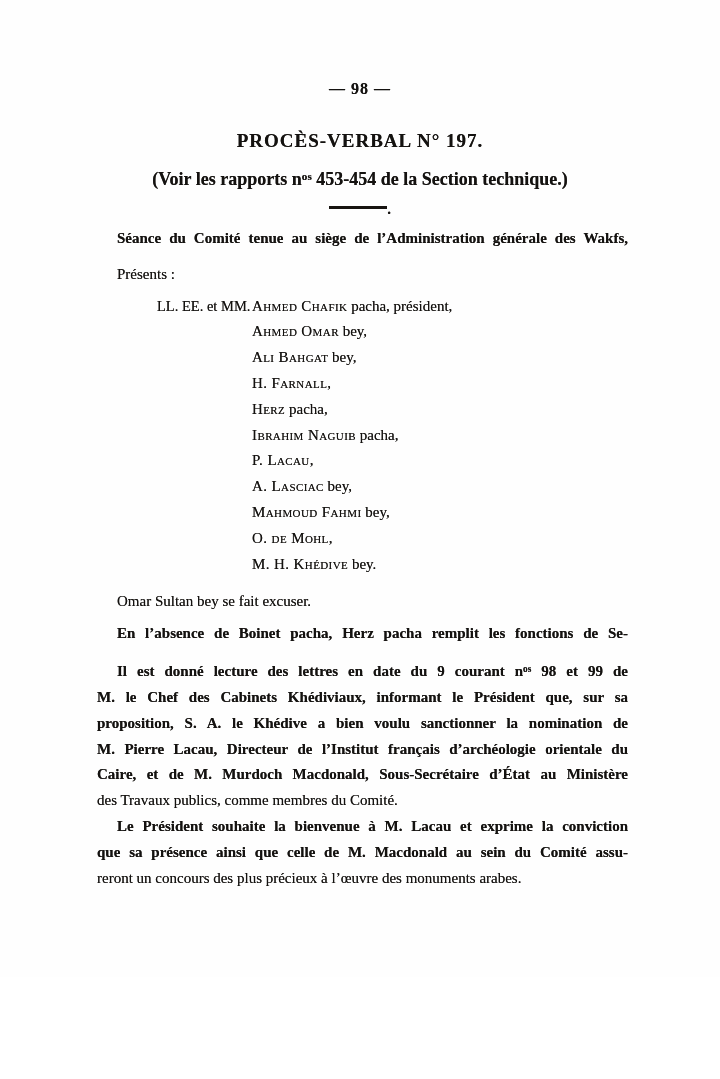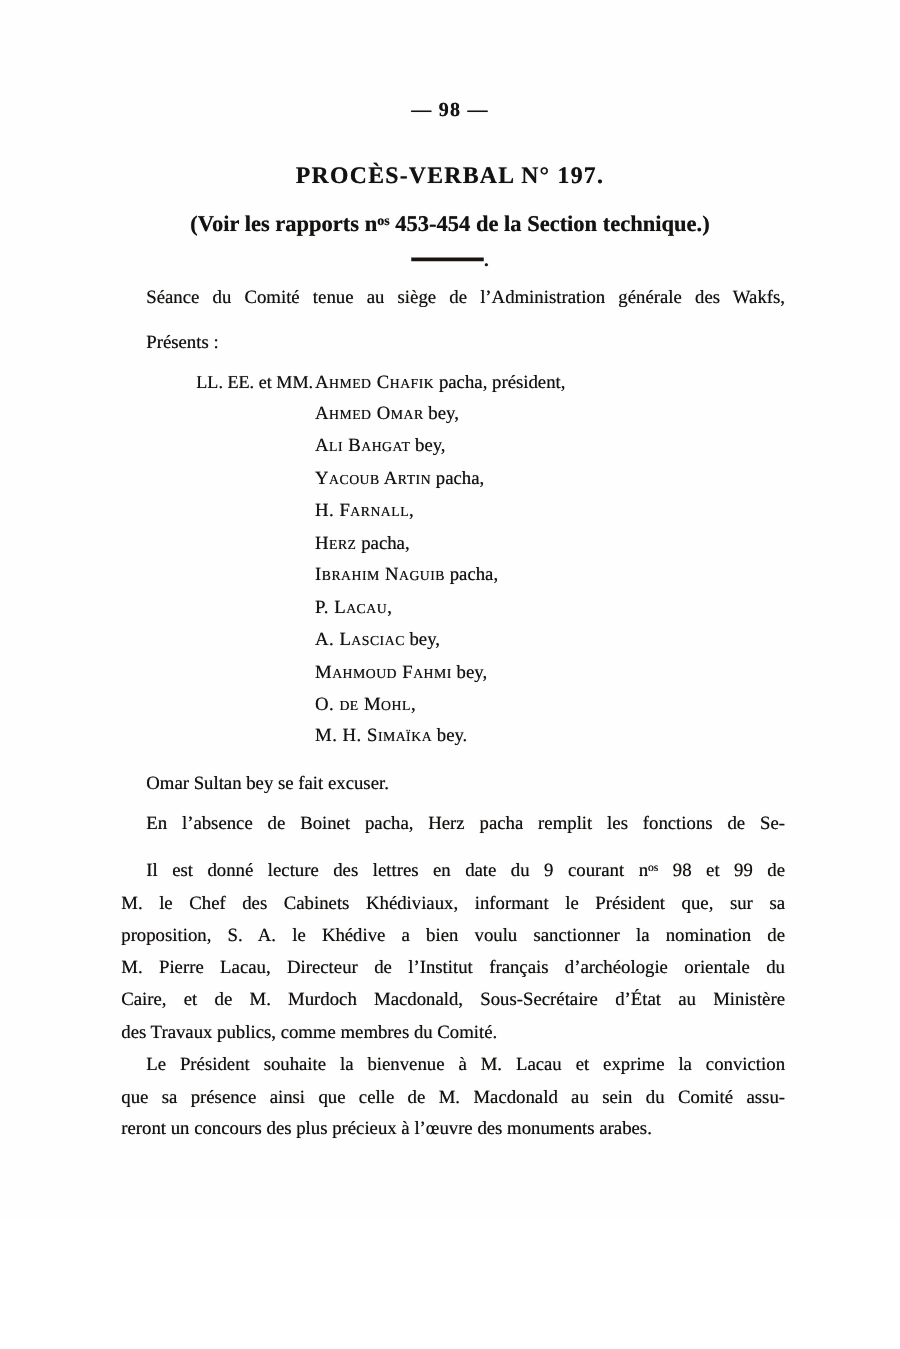--- a/index.html
+++ b/index.html
@@ -24,21 +24,21 @@
   .rule-period { font-size: 15px; font-weight: 700; line-height: 10px; }
 
   .text-block {
     position: absolute;
     top: 226px; left: 97px;
     width: 531px;
     font-size: 15px;
     line-height: 25.8px;
   }
   .line { text-align: left; }
-  .just { text-align: justify; text-align-last: justify; text-justify: inter-word; }
+  .just { text-align: justify; text-align-last: justify; text-justify: inter-word; font-weight: bold; }
   .indent { text-indent: 20px; }
 
   .presents { margin-top: 10px; }
   .attendees { margin-top: 6px; }
   .attendee-row { padding-left: 155px; position: relative; white-space: nowrap; }
   .attendee-prefix { position: absolute; left: 60px; top: 0; font-size: 14.5px; white-space: nowrap; }
   .sc { font-variant: small-caps; letter-spacing: 0.4px; }
 
   .excuse-para { margin-top: 12px; }
   .absence-para { margin-top: 6px; }
@@ -63,29 +63,28 @@
   <div class="text-block">
 
     <div class="line just indent">Séance du Comité tenue au siège de l’Administration générale des Wakfs,</div>
 
     <div class="line indent presents">Présents :</div>
 
     <div class="attendees">
       <div class="attendee-row"><span class="attendee-prefix">LL. EE. et MM.</span><span class="sc">Ahmed Chafik</span><span> pacha, président,</span></div>
       <div class="attendee-row"><span class="sc">Ahmed Omar</span><span> bey,</span></div>
       <div class="attendee-row"><span class="sc">Ali Bahgat</span><span> bey,</span></div>
-      <div class="attendee-row"><span class="sc">Yacoub Artin</span><span> pacha,</span></div>
       <div class="attendee-row"><span class="sc">H. Farnall</span><span>,</span></div>
       <div class="attendee-row"><span class="sc">Herz</span><span> pacha,</span></div>
       <div class="attendee-row"><span class="sc">Ibrahim Naguib</span><span> pacha,</span></div>
       <div class="attendee-row"><span class="sc">P. Lacau</span><span>,</span></div>
       <div class="attendee-row"><span class="sc">A. Lasciac</span><span> bey,</span></div>
       <div class="attendee-row"><span class="sc">Mahmoud Fahmi</span><span> bey,</span></div>
       <div class="attendee-row"><span class="sc">O. de Mohl</span><span>,</span></div>
-      <div class="attendee-row"><span class="sc">M. H. Simaïka</span><span> bey.</span></div>
+      <div class="attendee-row"><span class="sc">M. H. Khédive</span><span> bey.</span></div>
     </div>
 
     <div class="line indent excuse-para">Omar Sultan bey se fait excuser.</div>
 
     <div class="absence-para">
       <div class="line just indent">En l’absence de Boinet pacha, Herz pacha remplit les fonctions de Se-</div>
     </div>
 
     <div class="lecture-para">
       <div class="line just indent"><span>Il est donné lecture des lettres en date du 9 courant n</span><span class="sup">os</span><span> 98 et 99 de</span></div>

